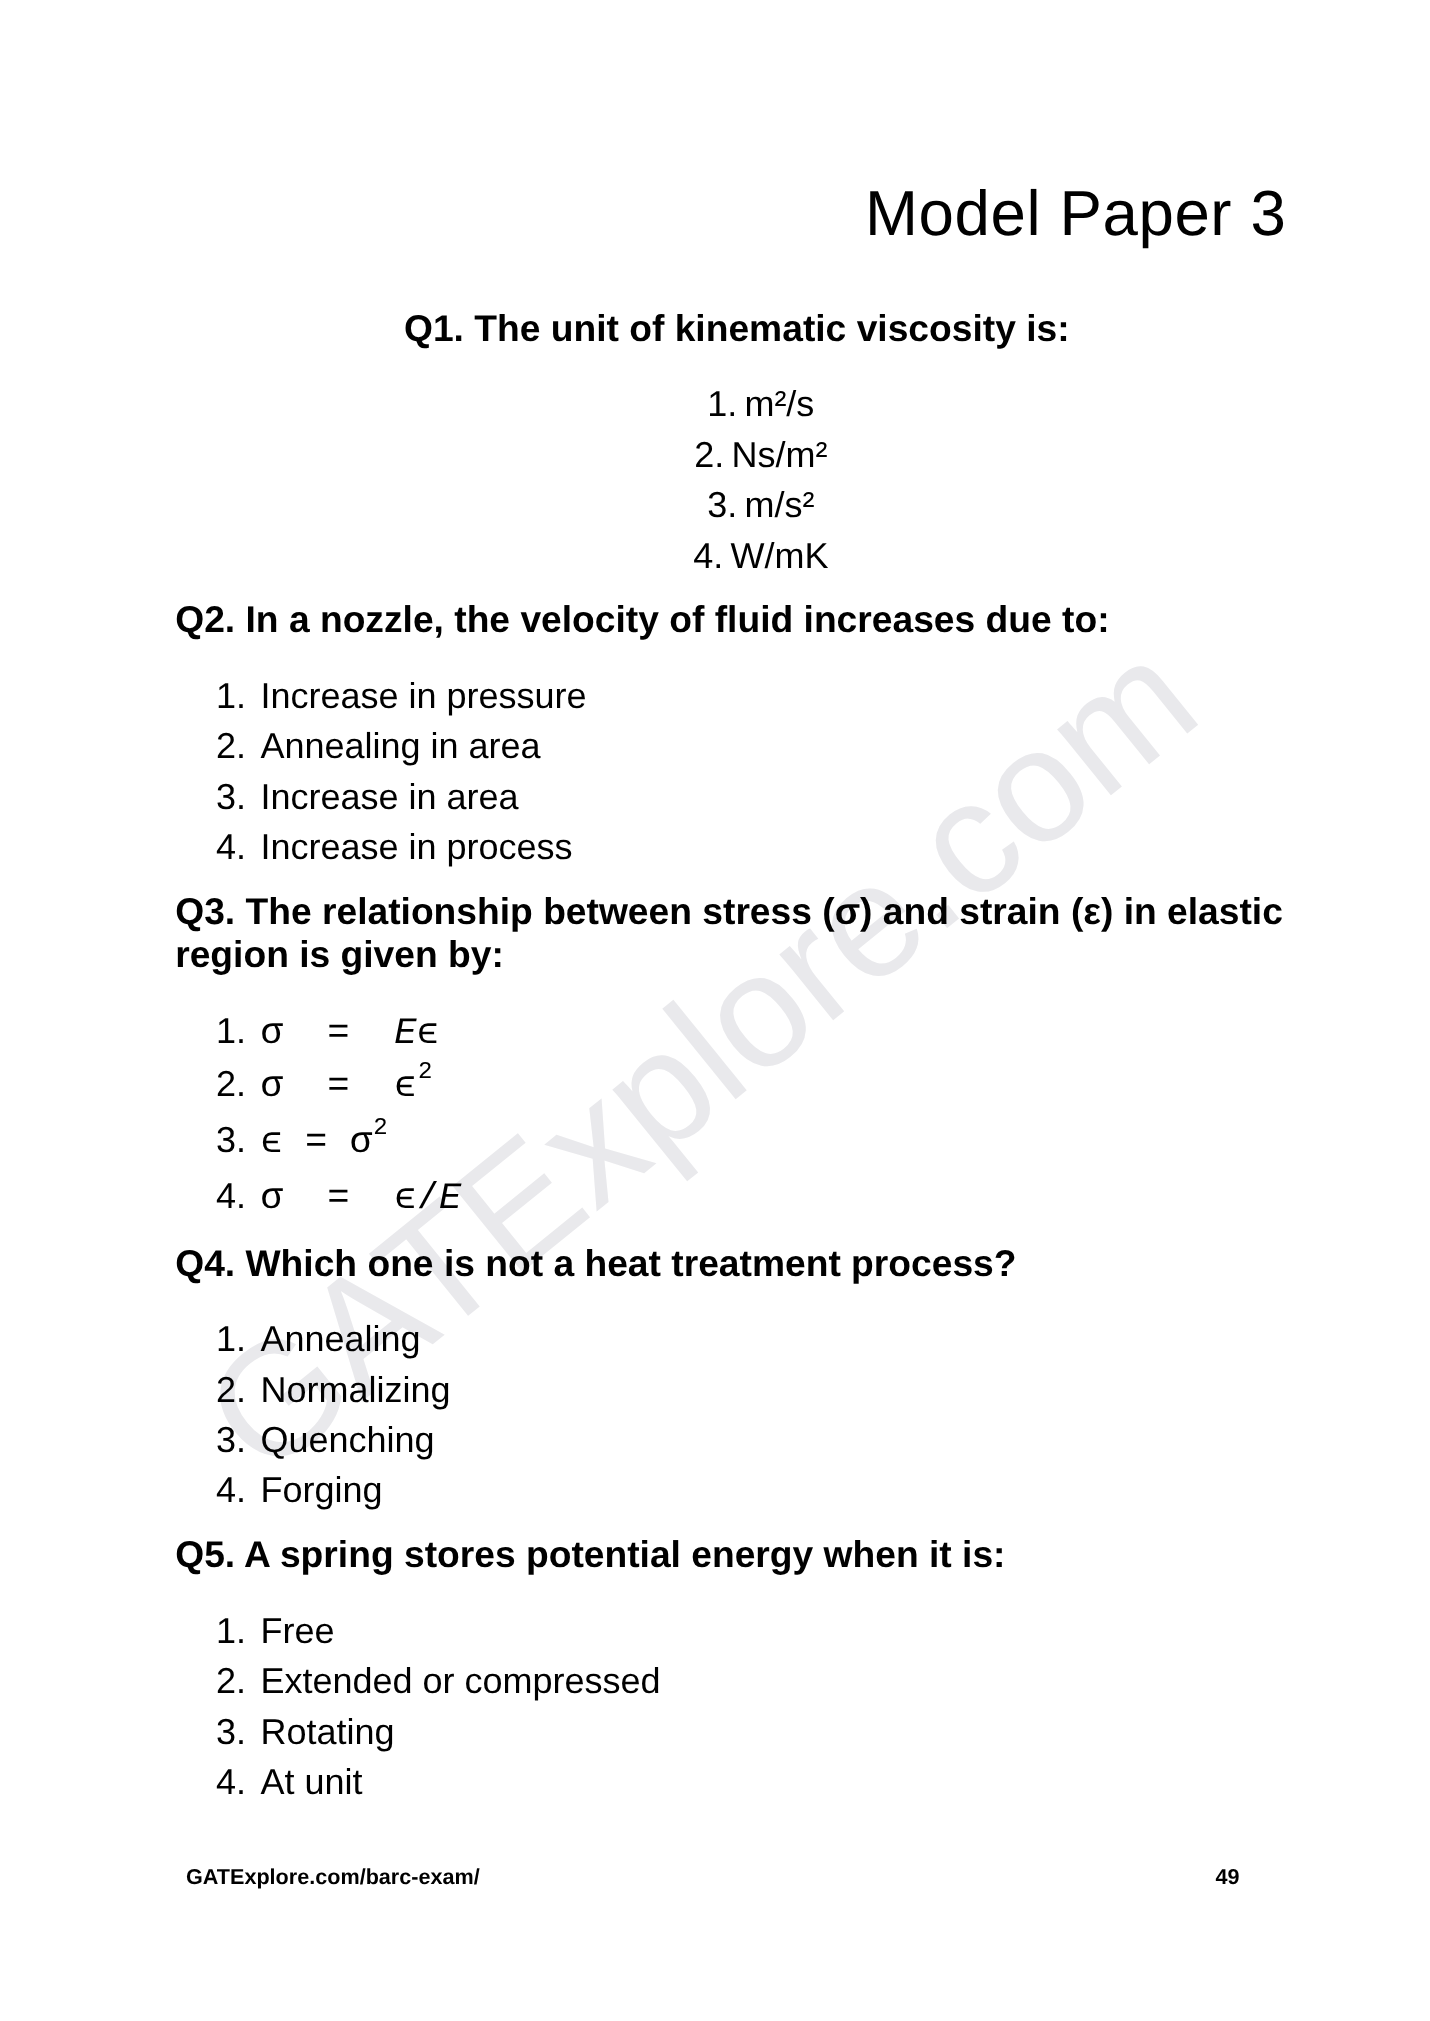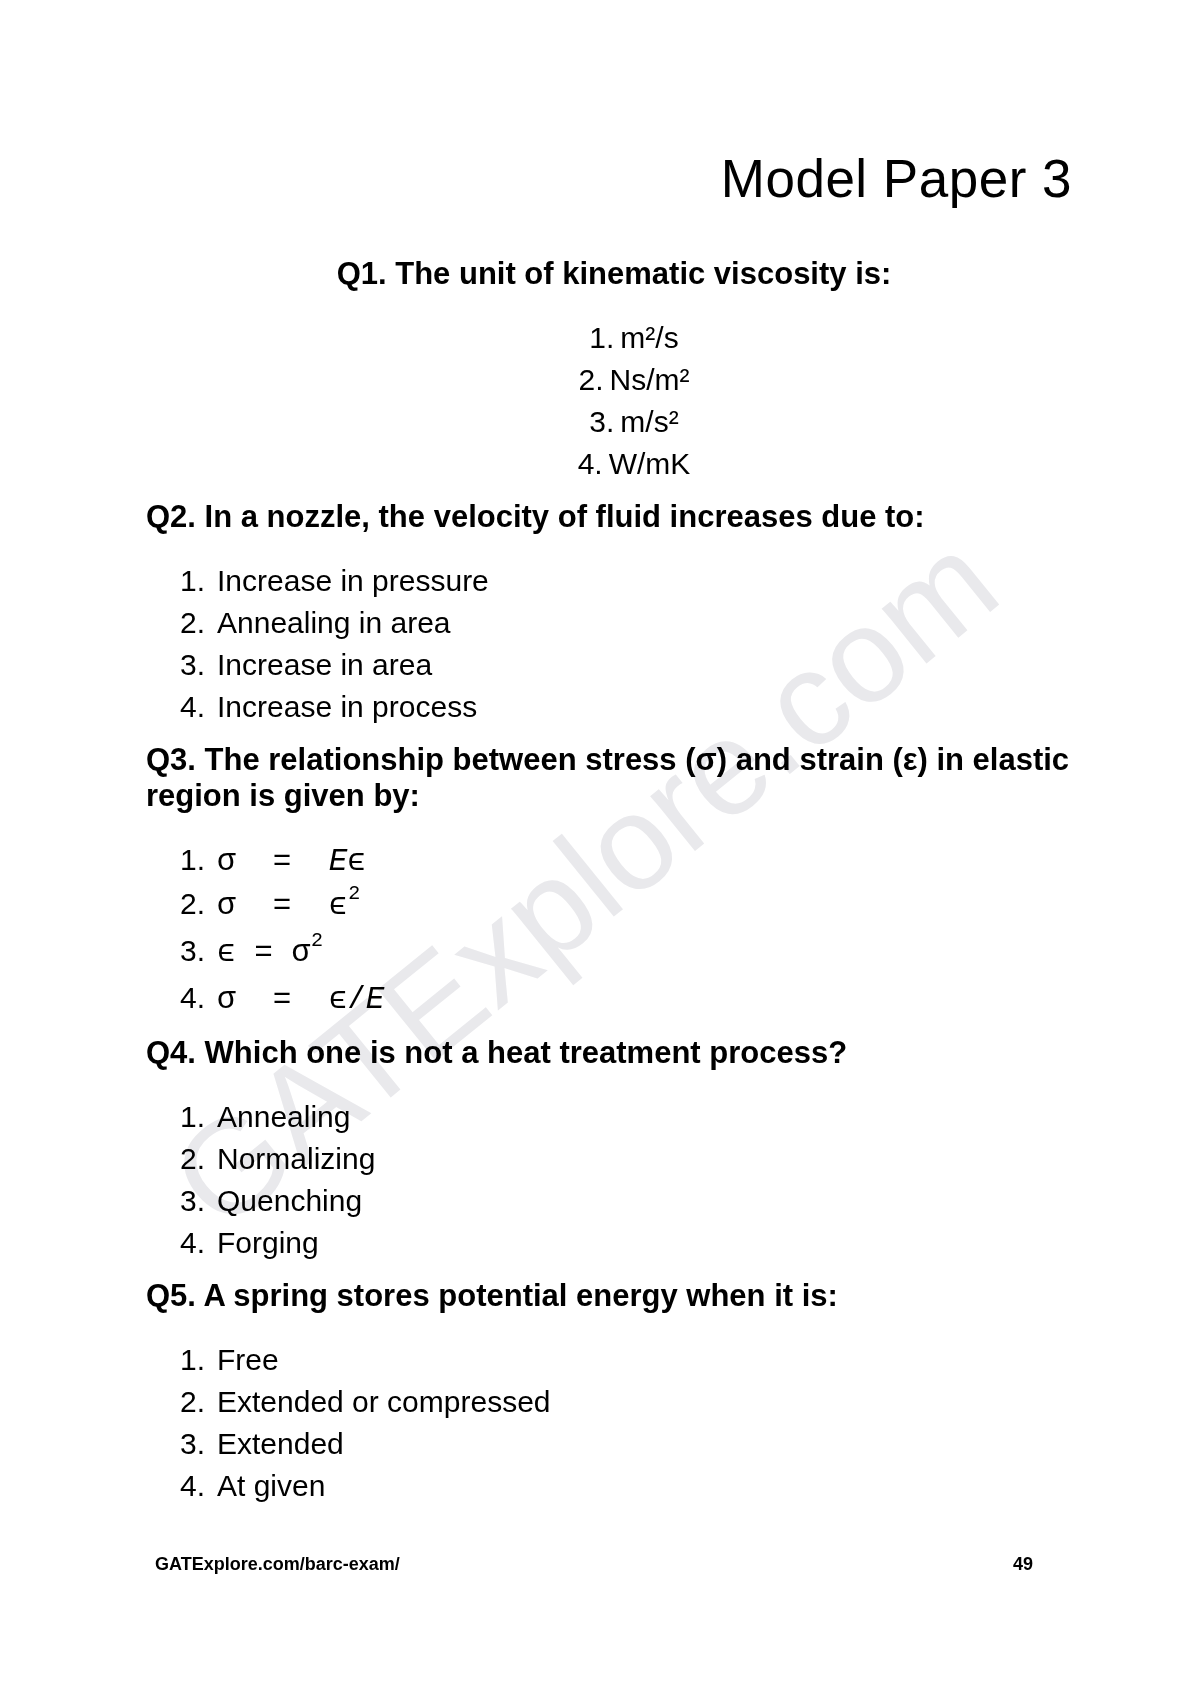--- a/index.html
+++ b/index.html
@@ -125,22 +125,22 @@
             <div class="option"><span class="num">2.</span><span>Normalizing</span></div>
             <div class="option"><span class="num">3.</span><span>Quenching</span></div>
             <div class="option"><span class="num">4.</span><span>Forging</span></div>
           </div>
         </div>
         <div class="question">
           <div class="q-header">Q5. A spring stores potential energy when it is:</div>
           <div class="options">
             <div class="option"><span class="num">1.</span><span>Free</span></div>
             <div class="option"><span class="num">2.</span><span>Extended or compressed</span></div>
-            <div class="option"><span class="num">3.</span><span>Extended</span></div>
-            <div class="option"><span class="num">4.</span><span>At given</span></div>
+            <div class="option"><span class="num">3.</span><span>Rotating</span></div>
+            <div class="option"><span class="num">4.</span><span>At unit</span></div>
           </div>
         </div>
       </div>
   </div>
   <div class="footer">
     <span>GATExplore.com/barc-exam/</span>
     <span>49</span>
   </div>
 </div>
 

